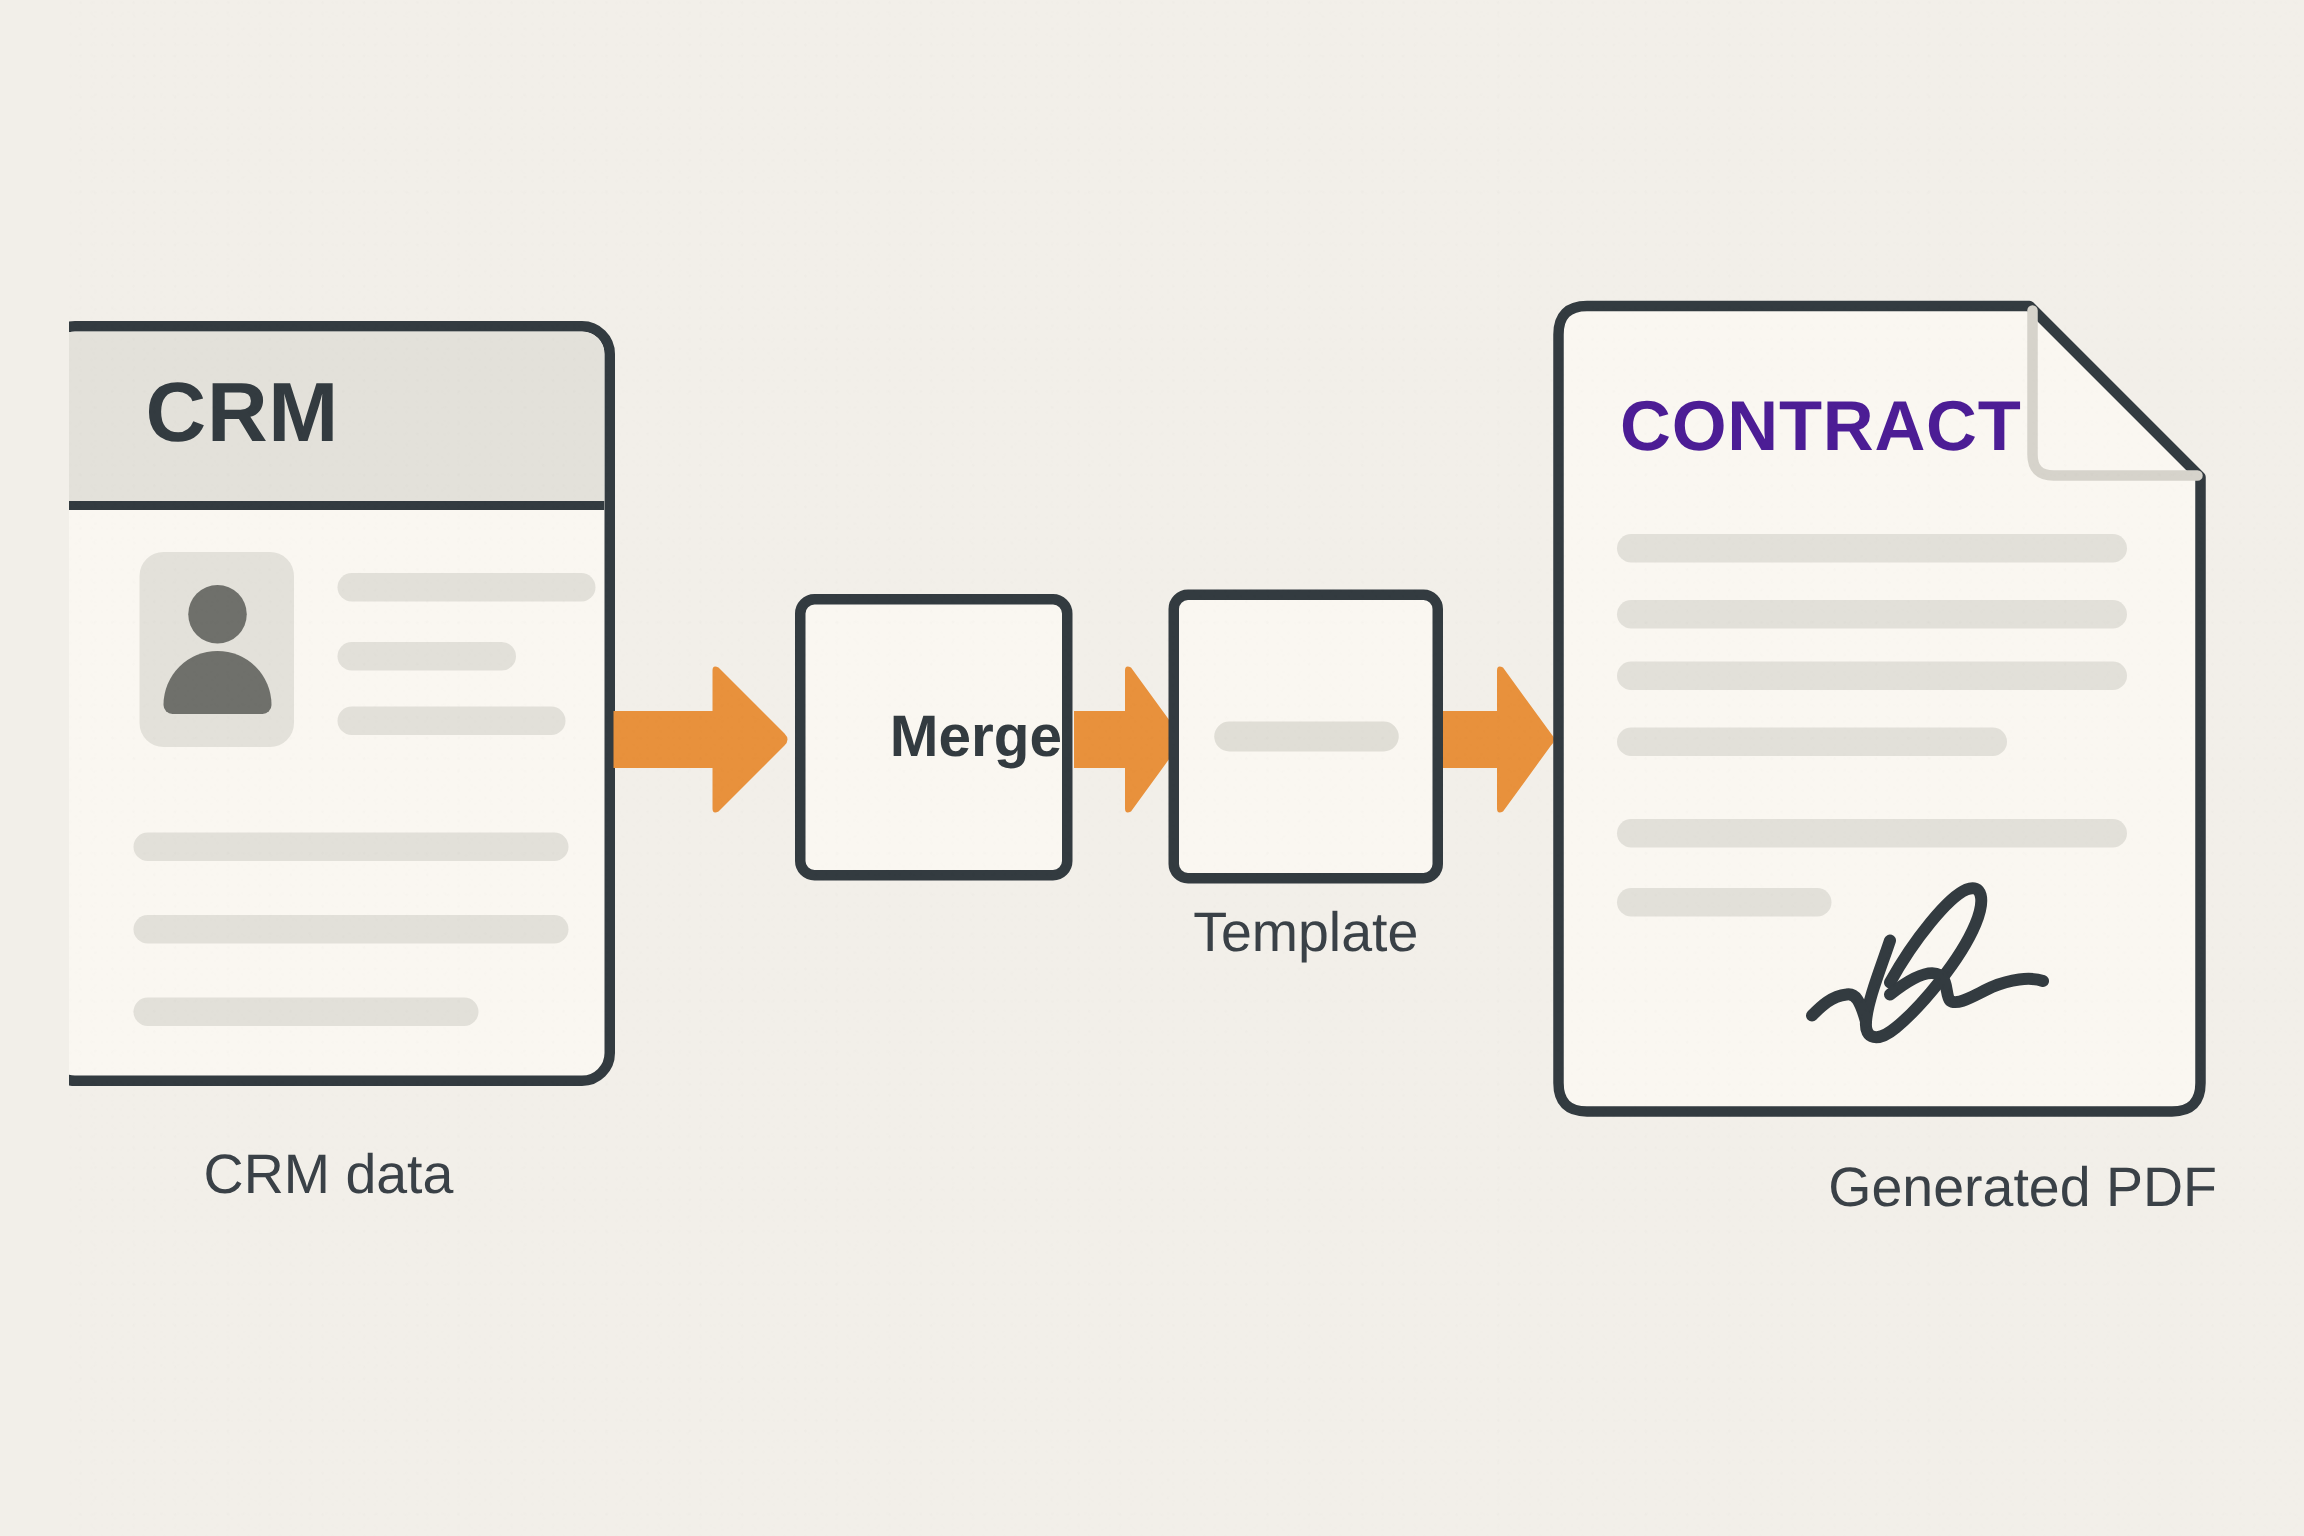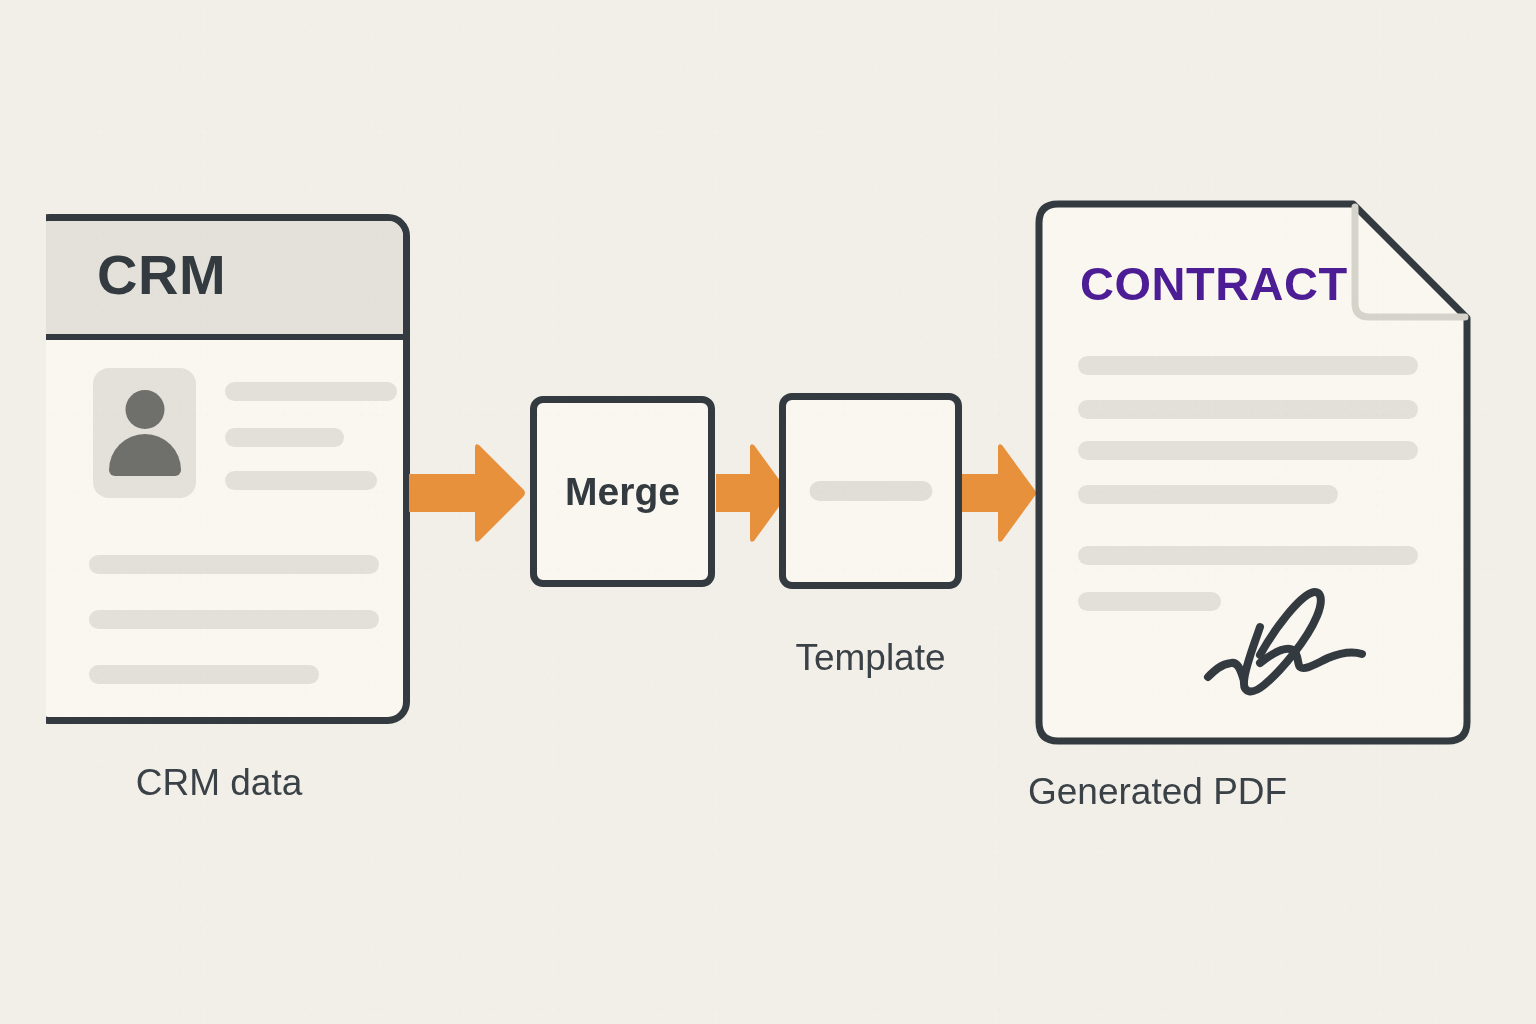--- a/index.html
+++ b/index.html
@@ -97,21 +97,21 @@
   .merge-box {
     position: absolute;
     left: 484px; top: 396px;
     width: 185px; height: 191px;
     border: 7px solid #333b40;
     border-radius: 13px;
     background: #faf7f1;
     box-sizing: border-box;
     display: flex;
     align-items: center;
-    justify-content: center;
+    justify-content: flex-end;
   }
   .merge-label {
     font-size: 39px;
     font-weight: 600;
     color: #333b40;
     line-height: 1;
   }
 
   
   .template-box {
@@ -126,21 +126,21 @@
   .template-line {
     position: absolute;
     left: 50%; top: 50%;
     transform: translate(-50%, -50%);
     width: 123px; height: 20px;
     background: #e0ded6;
     border-radius: 999px;
   }
   .template-caption {
     position: absolute;
-    left: 733px; top: 638px;
+    left: 733px; top: 602px;
     width: 183px;
     text-align: center;
     font-size: 37px;
     color: #3a4147;
     line-height: 1.1;
   }
 
   
   .contract-doc { position: absolute; left: 982px; top: 193px; width: 450px; height: 560px; }
   .contract-doc svg { position: absolute; left: 0; top: 0; }
@@ -157,21 +157,21 @@
     position: absolute;
     background: #e2e0d9;
     border-radius: 999px;
     height: 19px;
     left: 50px;
   }
   .contract-caption {
     position: absolute;
     left: 982px; top: 772px;
     width: 450px;
-    text-align: left;
+    text-align: right;
     font-size: 37px;
     color: #3a4147;
     line-height: 1.1;
   }
 
   .crm-caption {
     position: absolute;
     left: -18px; top: 763px;
     width: 382px;
     text-align: center;

